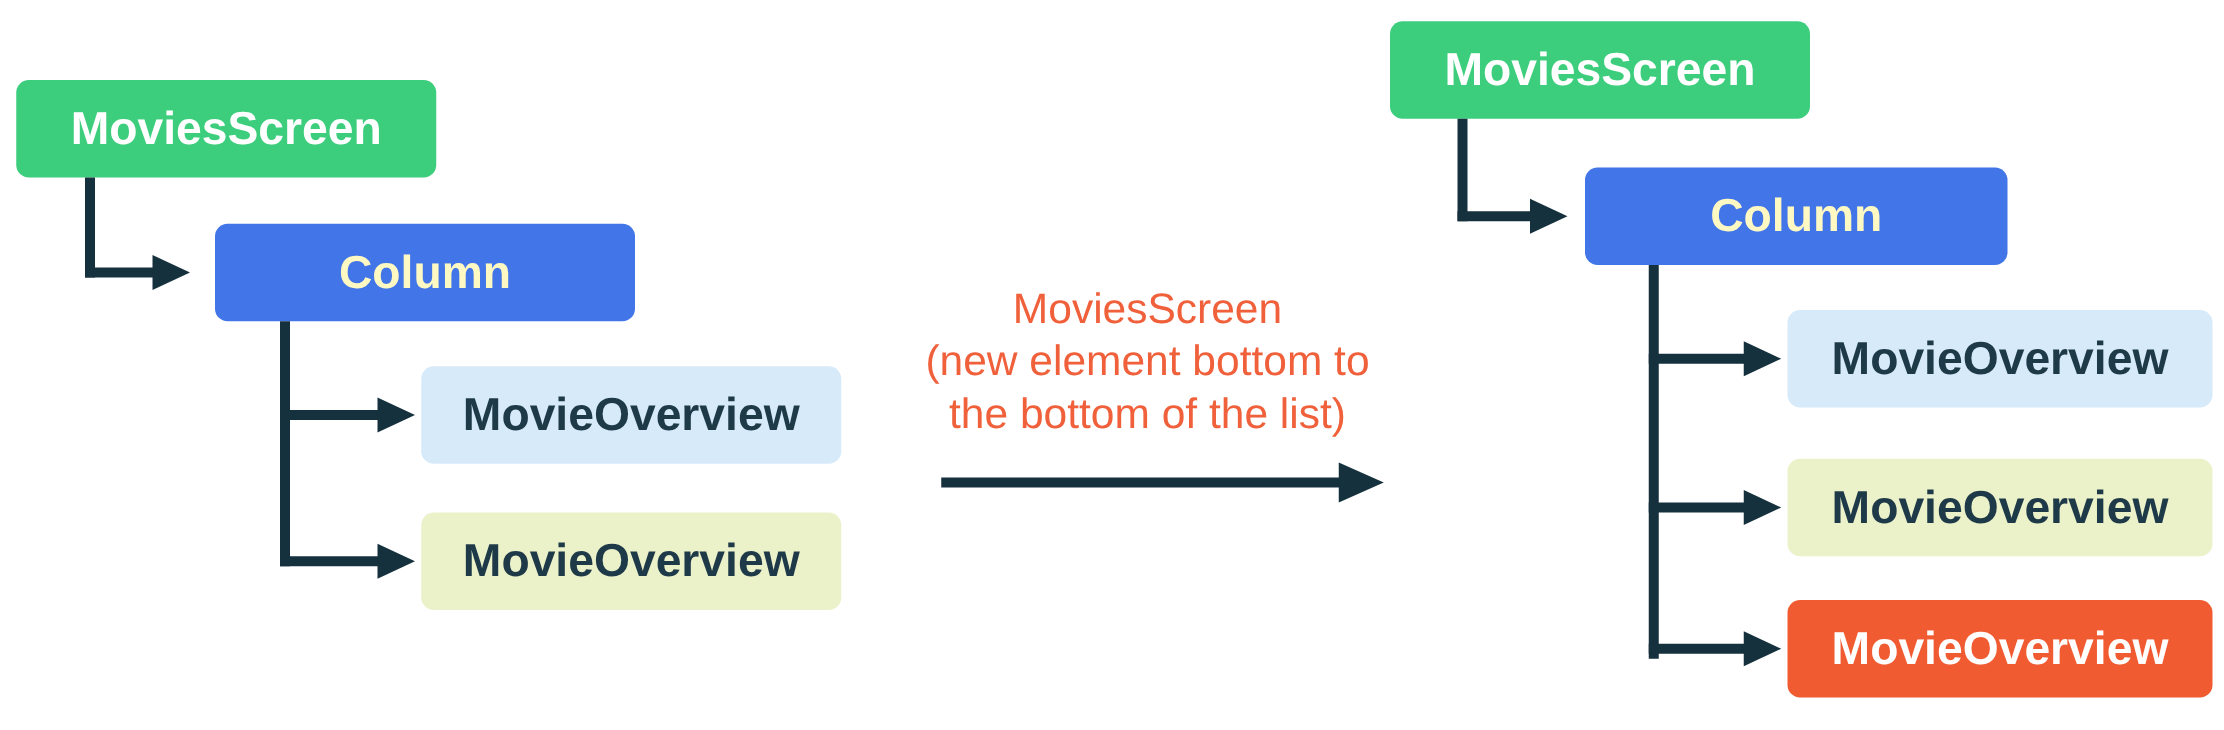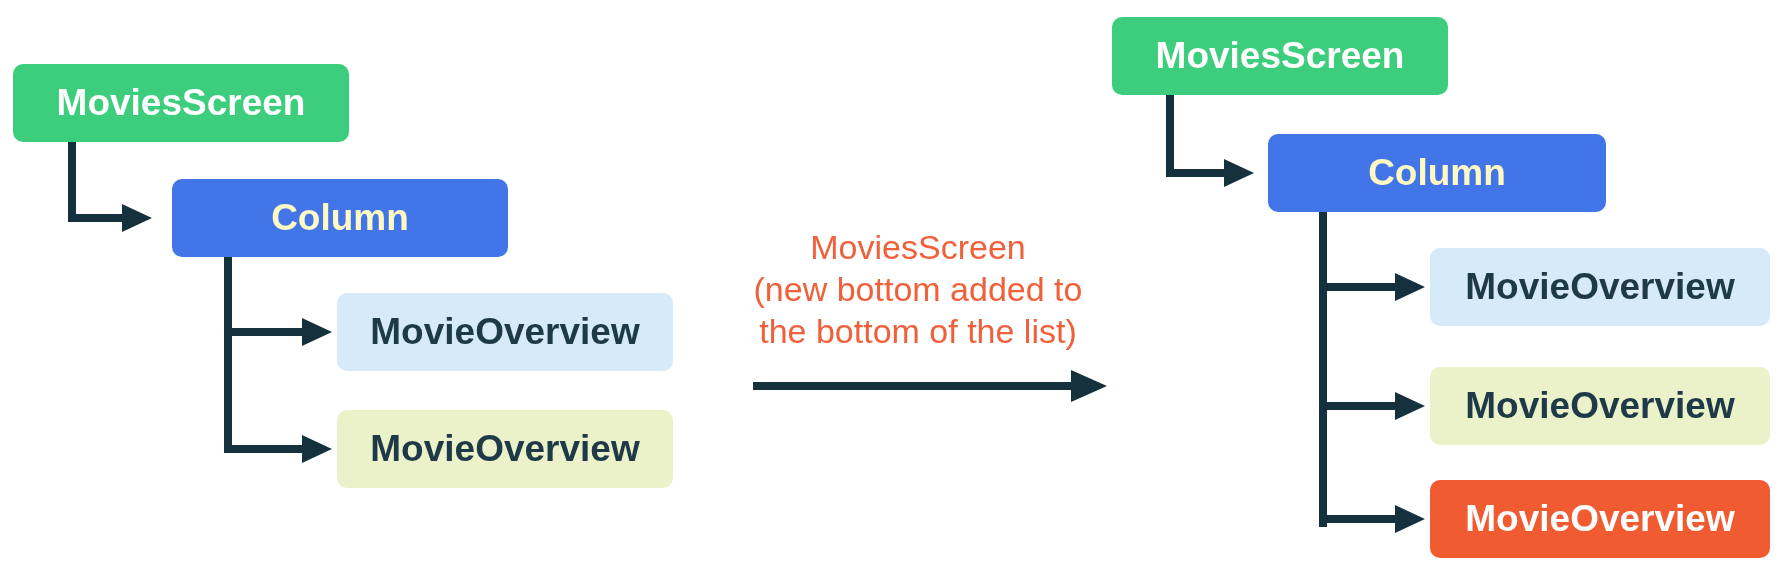--- a/index.html
+++ b/index.html
@@ -81,21 +81,21 @@
 
     <div class="line" style="left:224px;top:445px;width:80px;height:8px;"></div>
     <div class="ahead" style="left:302px;top:435px;"></div>
     <div class="node paleyellow" style="left:337px;top:410px;width:336px;height:78px;">
       <span>MovieOverview</span>
     </div>
   </div>
 
   <div class="annotation">
     <div>MoviesScreen</div>
-    <div>(new bottom added to</div>
+    <div>(new element bottom to</div>
     <div>the bottom of the list)</div>
   </div>
   <div class="line" style="left:753px;top:382px;width:320px;height:8px;"></div>
   <div class="ahead big" style="left:1071px;top:370px;"></div>
 
   <div>
     <div class="node green" style="left:1112px;top:17px;width:336px;height:78px;">
       <span>MoviesScreen</span>
     </div>
 

